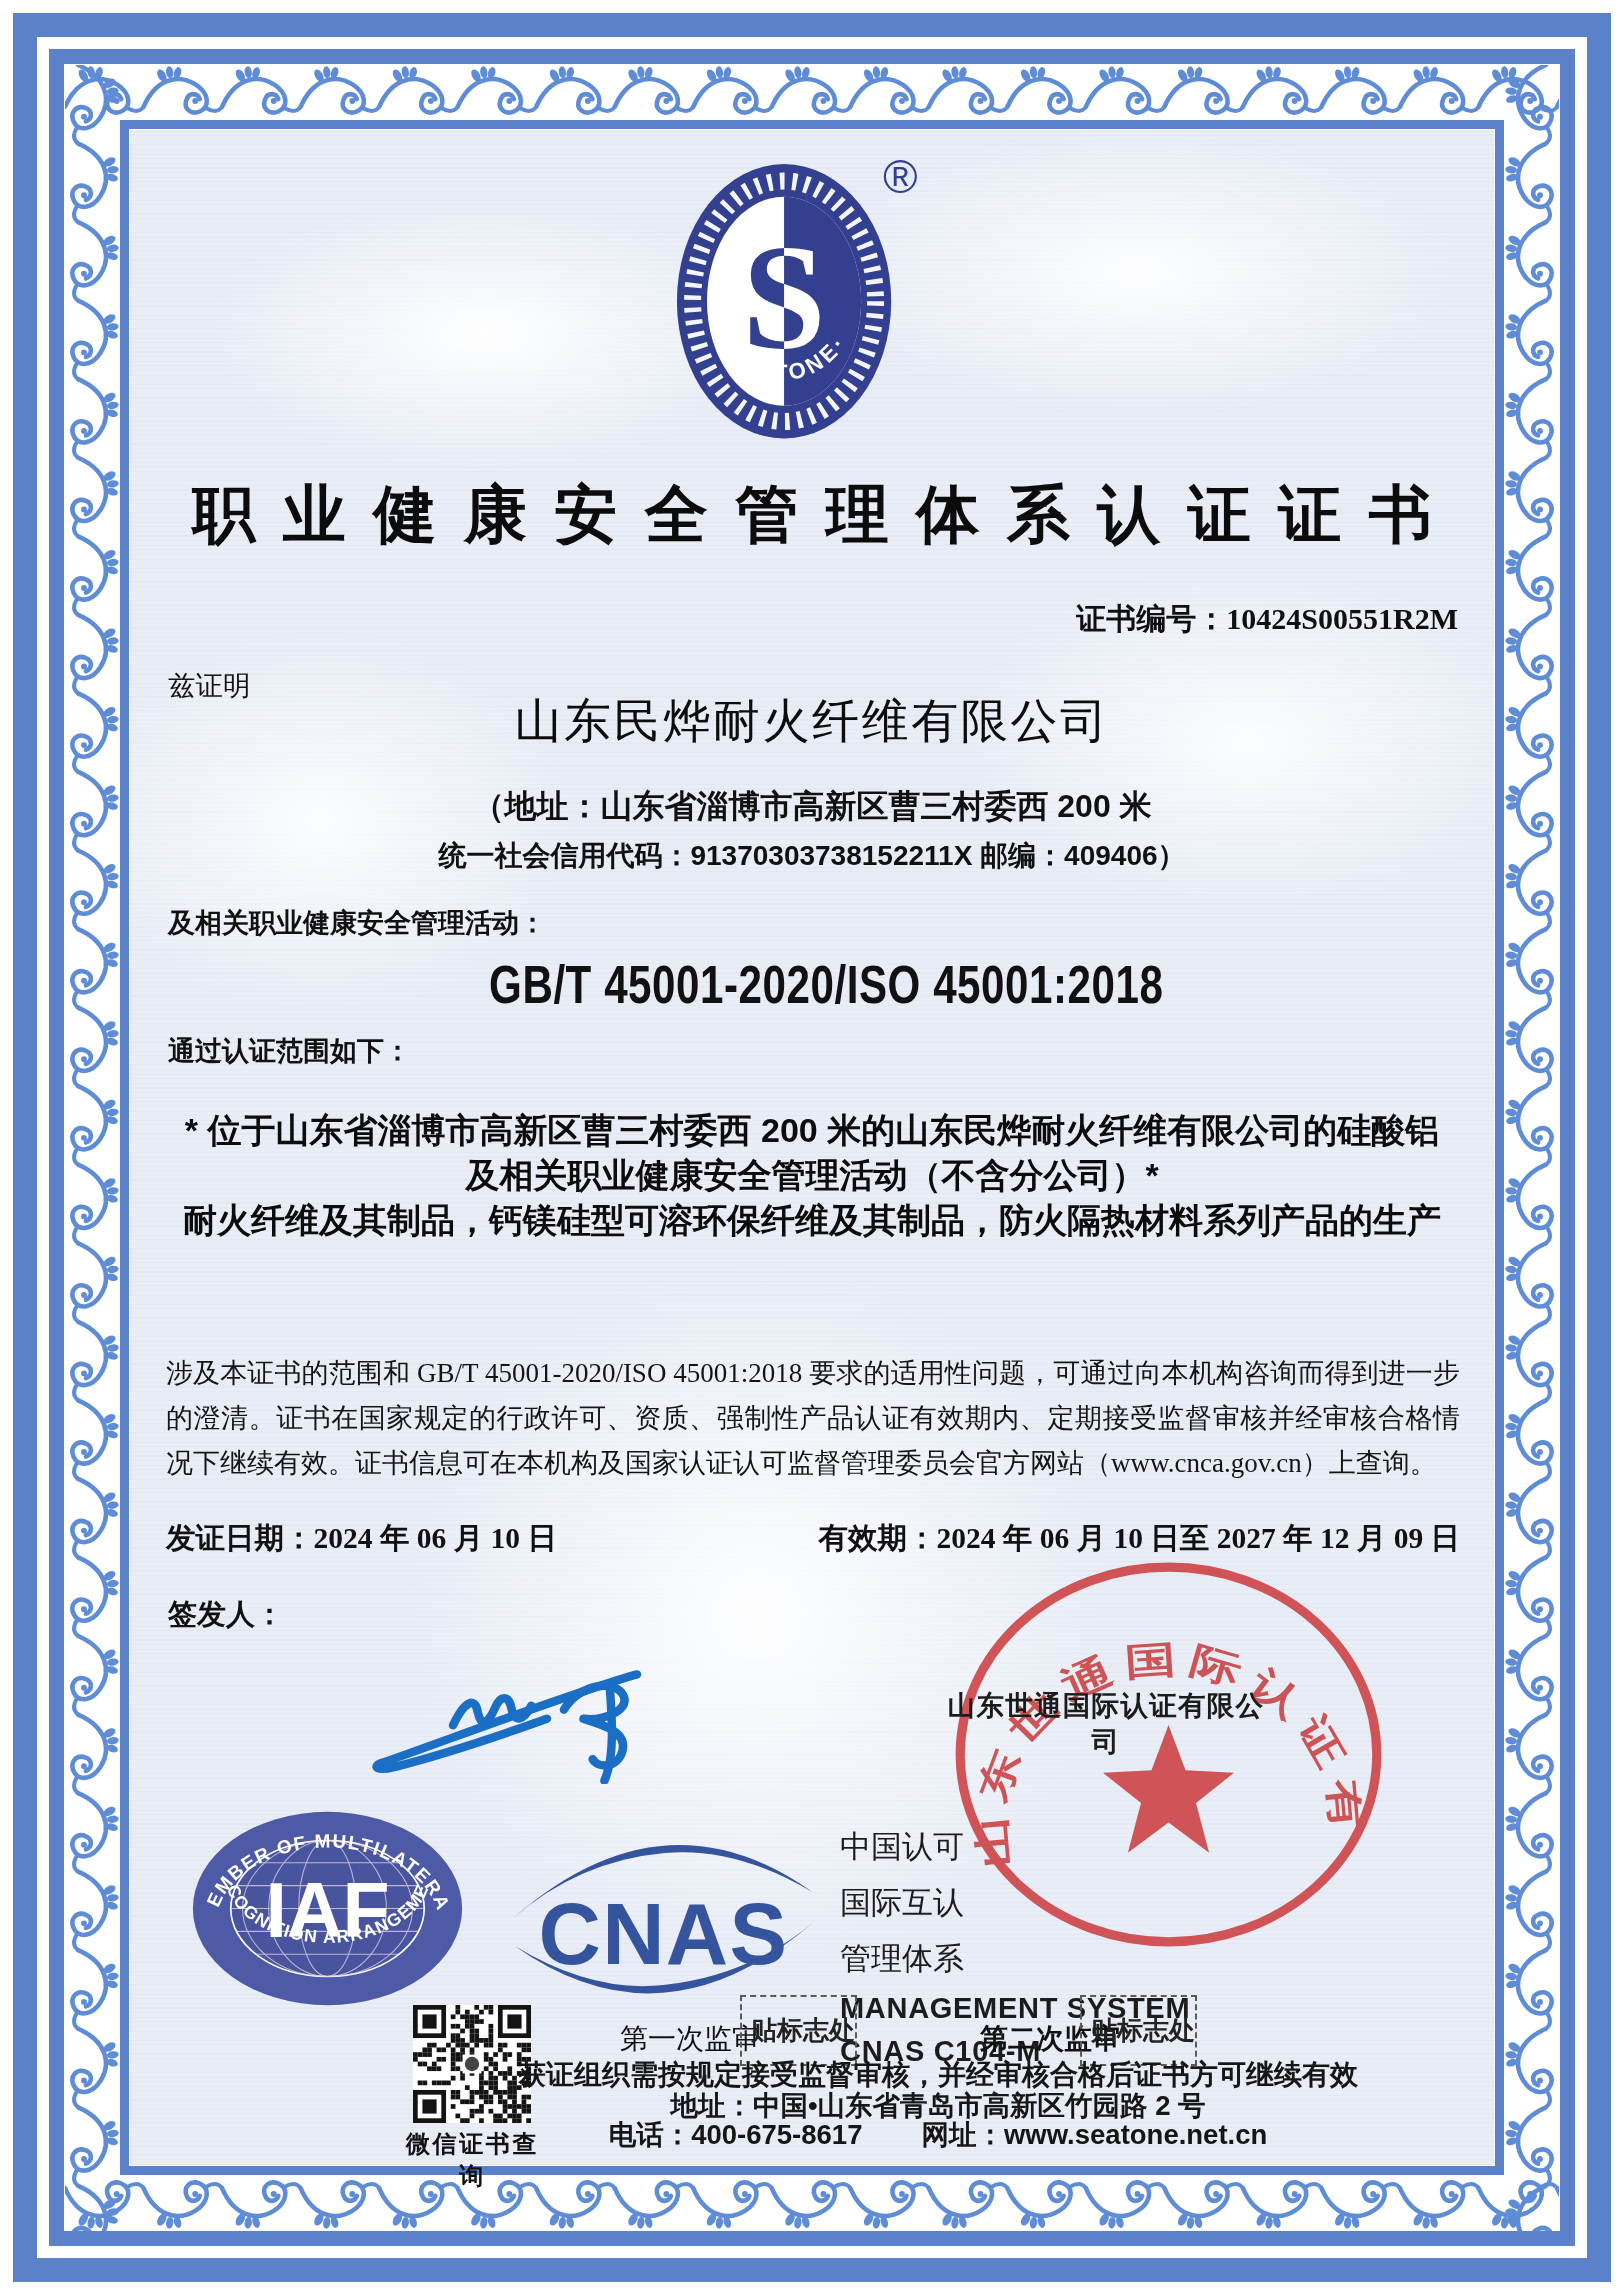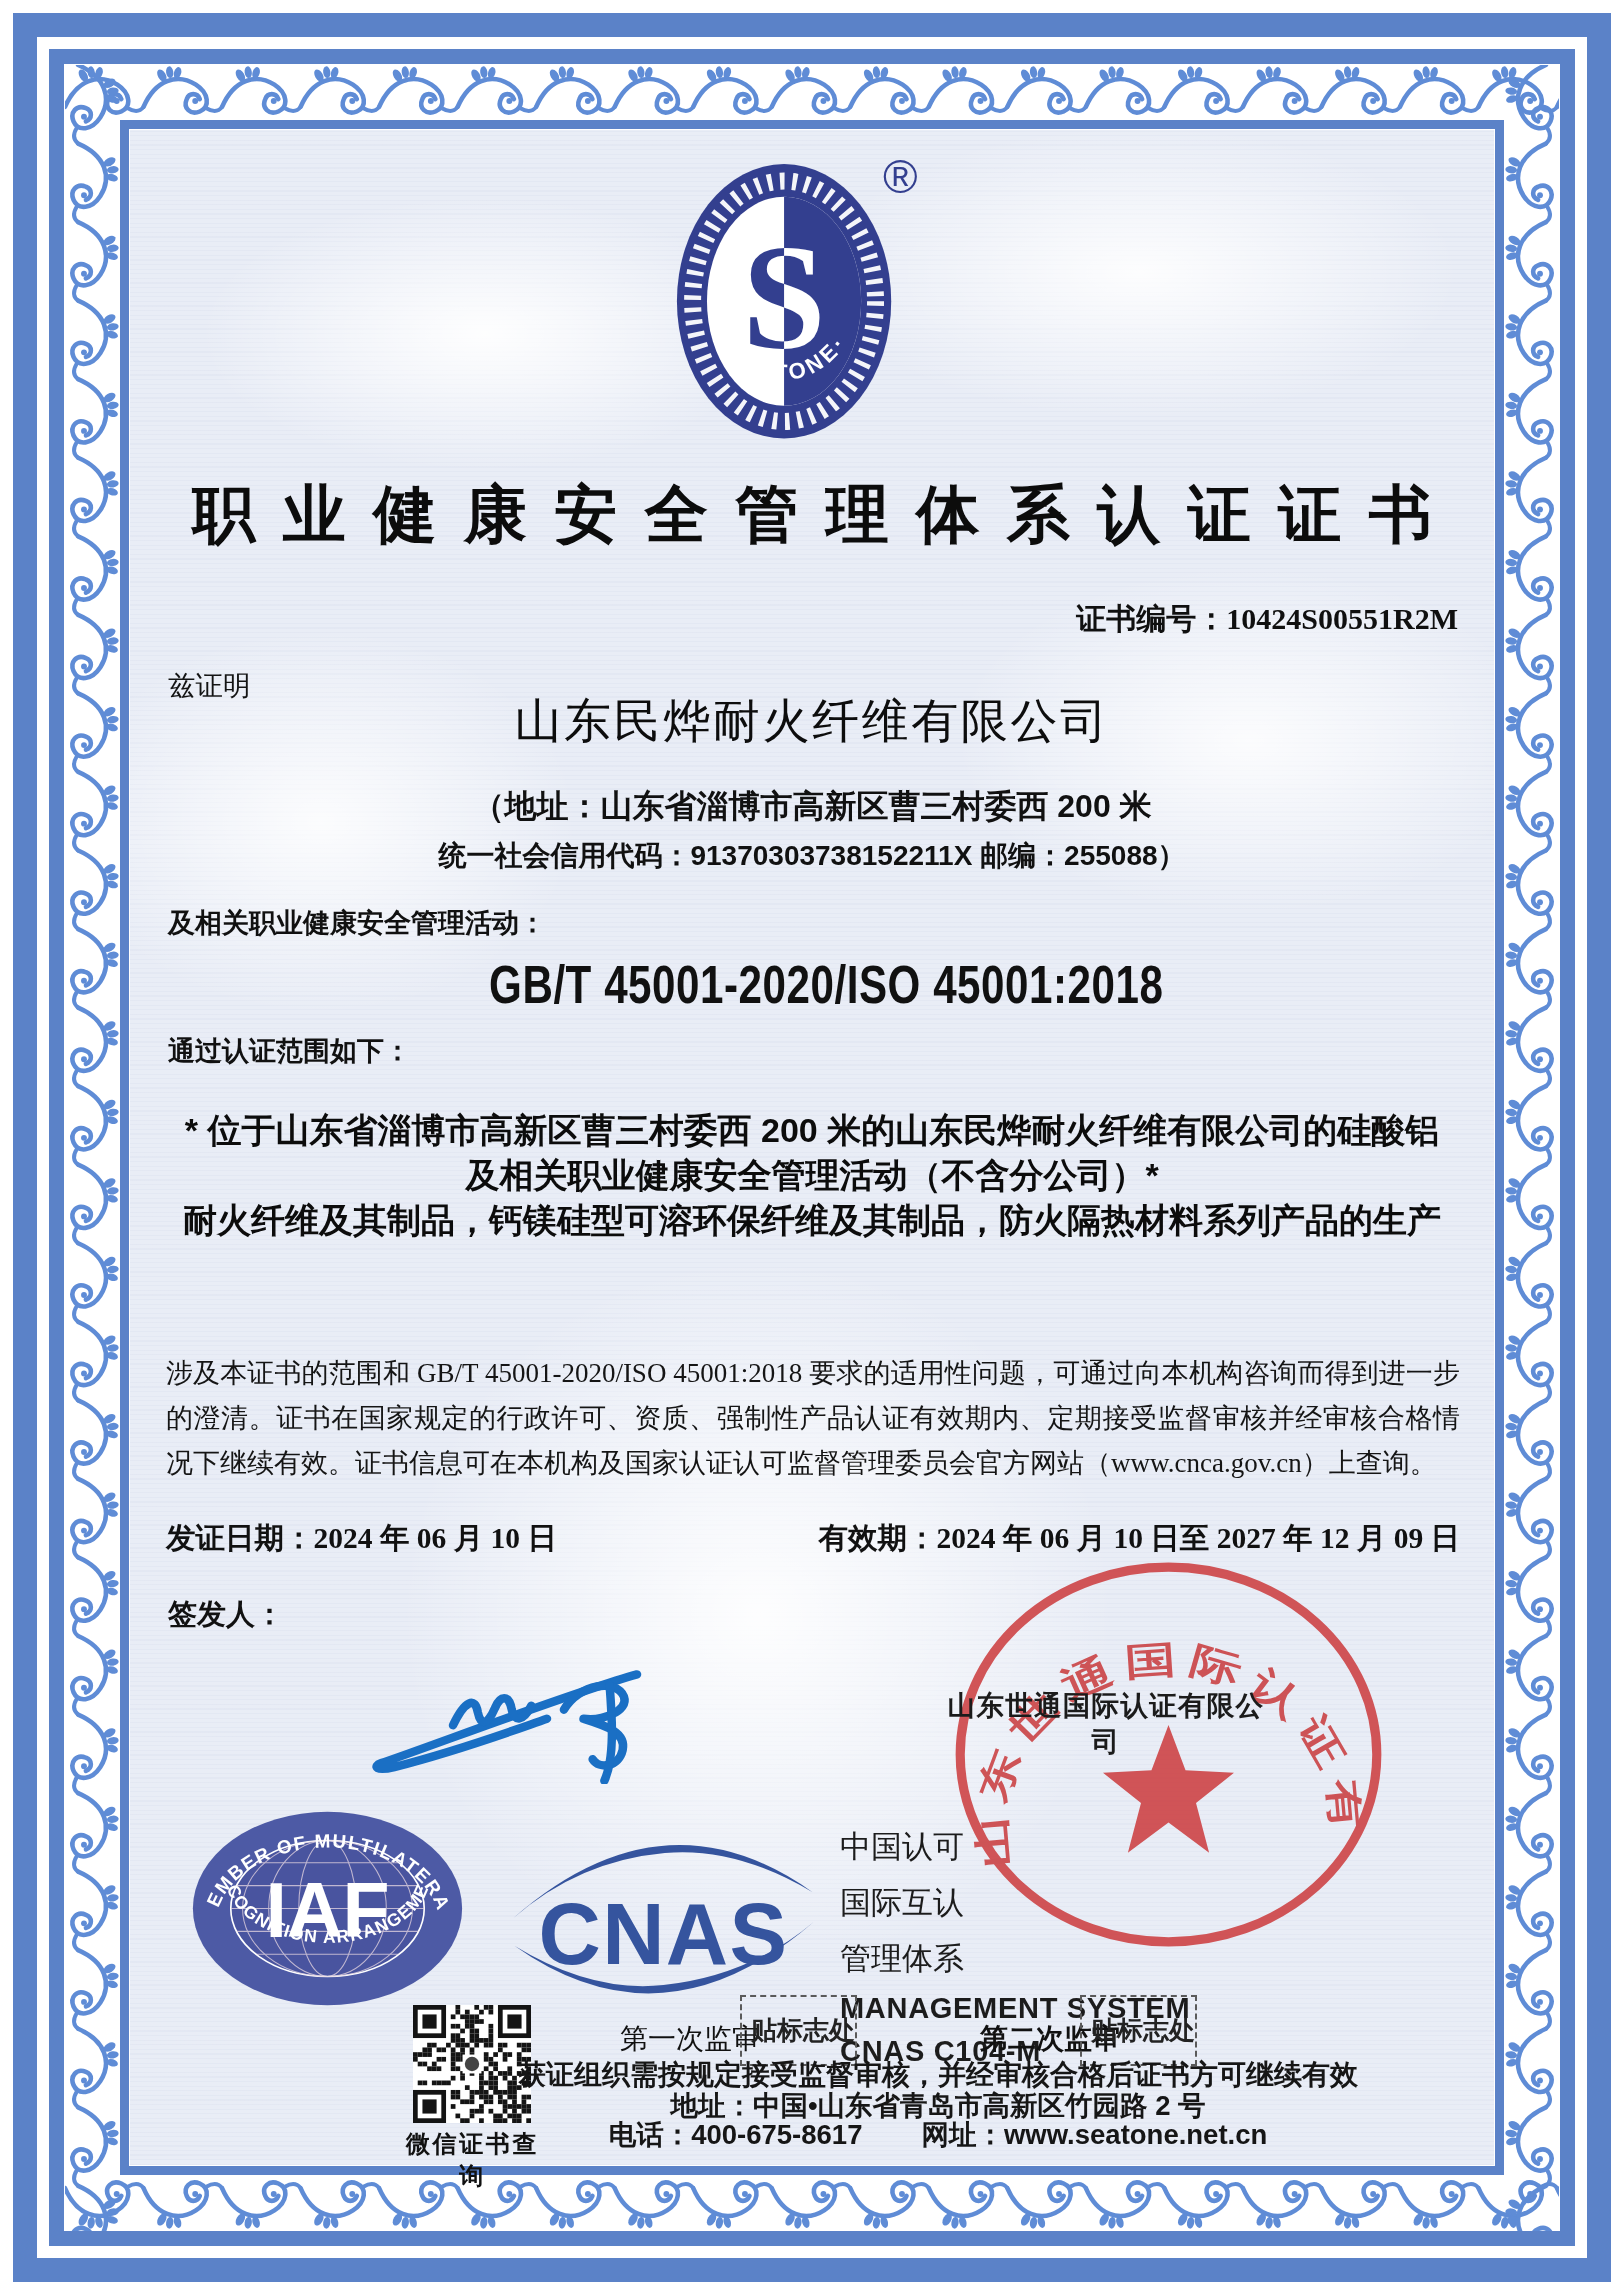--- a/index.html
+++ b/index.html
@@ -210,21 +210,21 @@
     </svg>
 
     <div class="abs center title serif">职业健康安全管理体系认证证书</div>
 
     <div class="abs certno serif"><span>证书编号：</span><span>10424S00551R2M</span></div>
 
     <div class="abs declare serif">兹证明</div>
 
     <div class="abs center company">山东民烨耐火纤维有限公司</div>
     <div class="abs center addr1">（地址：山东省淄博市高新区曹三村委西 200 米</div>
-    <div class="abs center addr2">统一社会信用代码：91370303738152211X 邮编：255088）</div>
+    <div class="abs center addr2">统一社会信用代码：91370303738152211X 邮编：409406）</div>
 
     <div class="abs std-intro serif">及相关职业健康安全管理活动：</div>
     <div class="abs center standard"><span>GB/T 45001-2020/ISO 45001:2018</span></div>
     <div class="abs scope-intro serif">通过认证范围如下：</div>
 
     <div class="abs scope">
       <div>* 位于山东省淄博市高新区曹三村委西 200 米的山东民烨耐火纤维有限公司的硅酸铝</div>
       <div>及相关职业健康安全管理活动（不含分公司）*</div>
       <div>耐火纤维及其制品，钙镁硅型可溶环保纤维及其制品，防火隔热材料系列产品的生产</div>
     </div>

